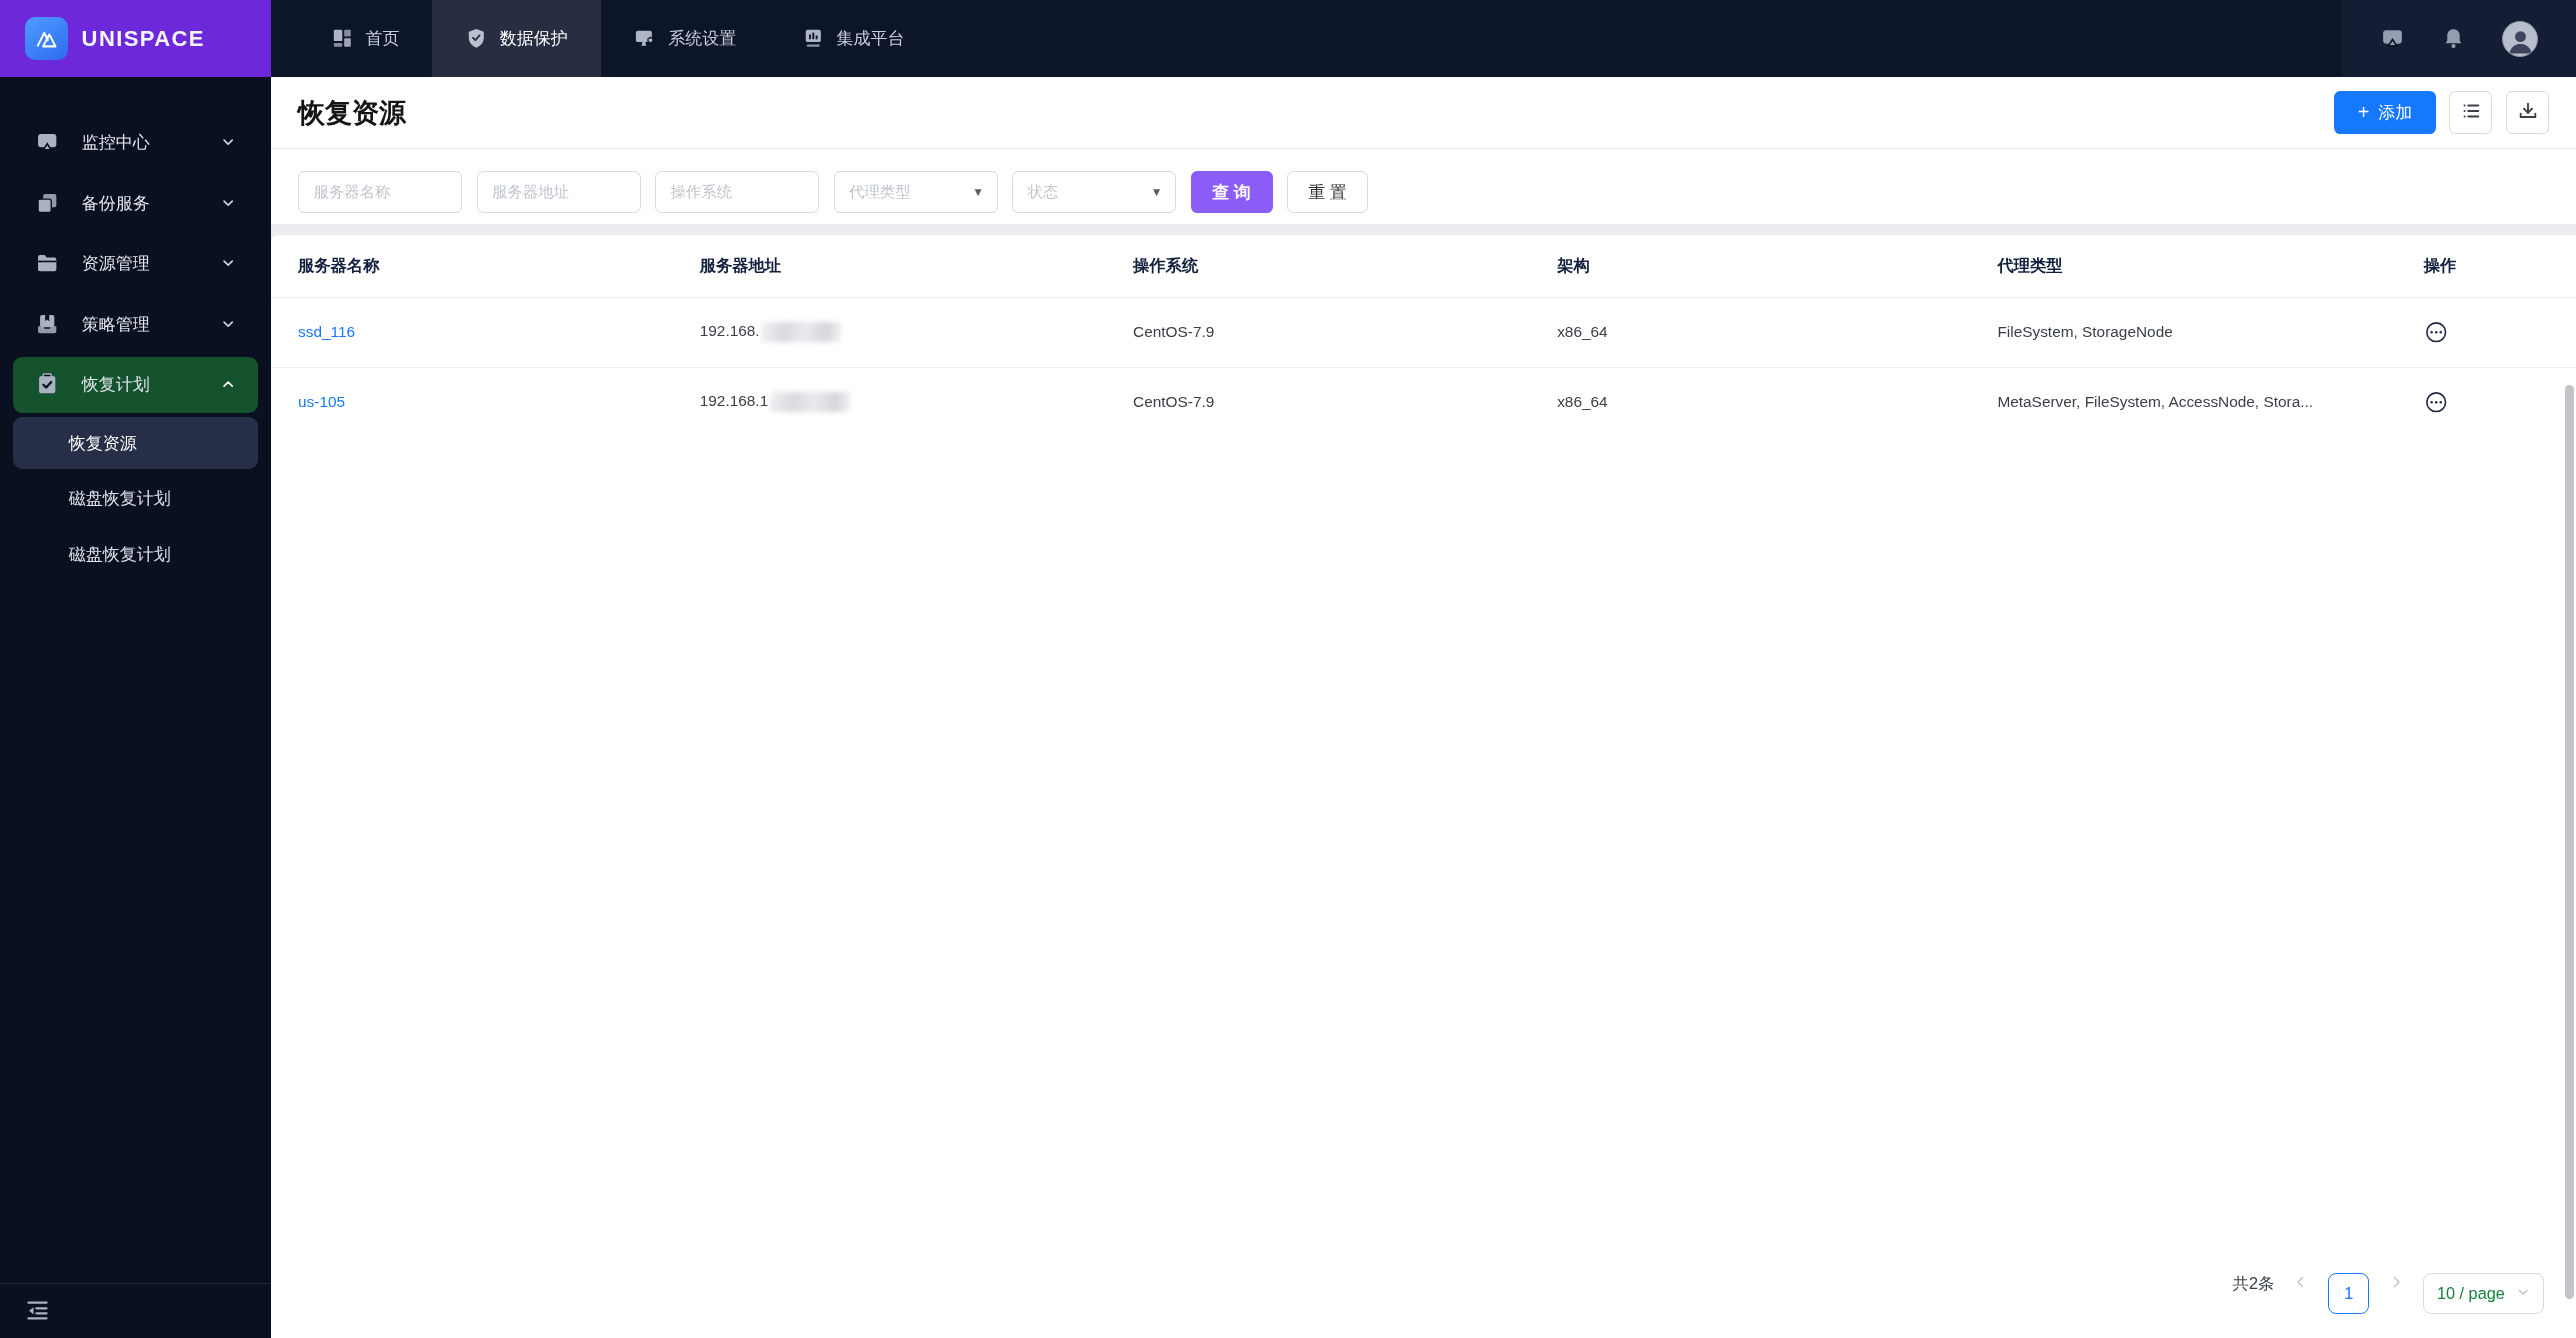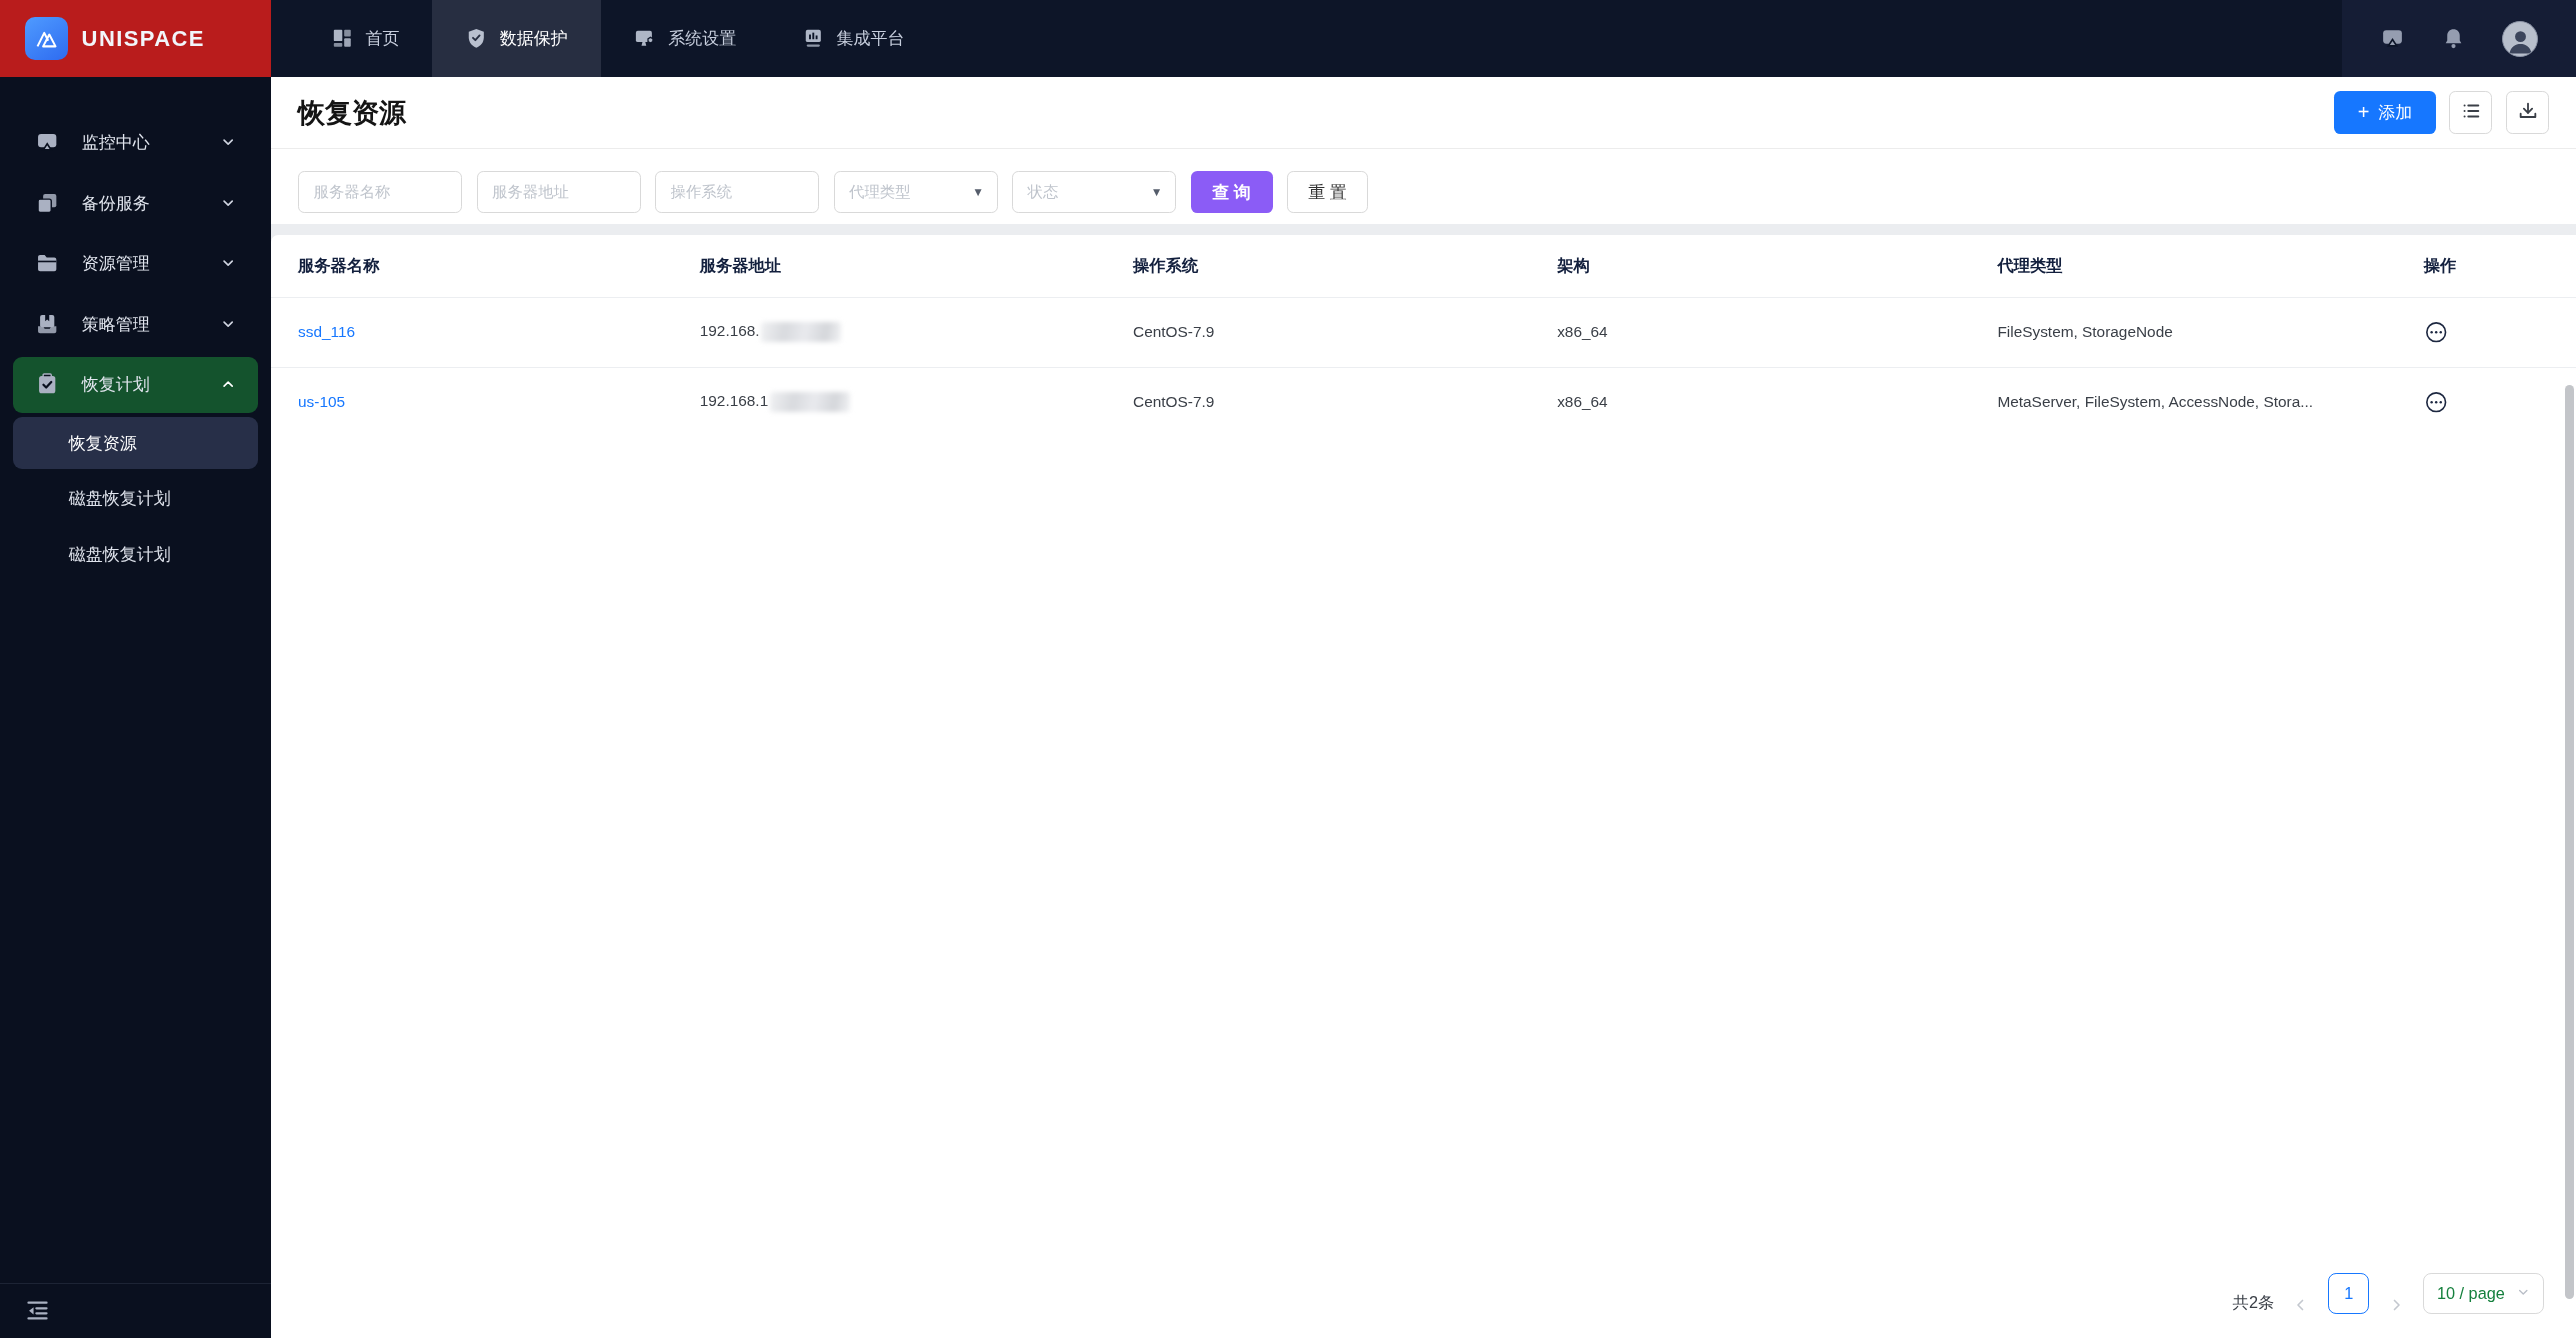--- a/index.html
+++ b/index.html
@@ -1,21 +1,21 @@
 <!DOCTYPE html>
 <html style="font-size:14.5px"><head>
 <meta charset="utf-8">
 <style>
   * { margin:0; padding:0; box-sizing:border-box; }
   html,body { width:2576px; height:1339px; overflow:hidden; font-family:"Liberation Sans","DejaVu Sans",sans-serif; }
   .root { position:relative; width:2576px; height:1339px; background:#ebedf0; }
 
   
   .topbar { position:absolute; top:0; left:0; width:2576px; height:77px; background:#0d1528; display:flex; align-items:stretch; z-index:30; }
-  .brand { width:271px; display:flex; align-items:center; padding-left:25px; gap:13.6px; background:#b91c1c; }
+  .brand { width:271px; display:flex; align-items:center; padding-left:25px; gap:13.6px; background:#6d28d9; }
   .logo-box { width:43px; height:43px; border-radius:10px; background:linear-gradient(145deg,#4f9bff,#2e6bf0); display:flex; align-items:center; justify-content:center; }
   .brand-name { color:#f2f5fa; font-size:22px; font-weight:700; letter-spacing:1.4px; }
   .nav-tabs { display:flex; align-items:stretch; margin-left:27px; }
   .nav-tab { display:flex; align-items:center; gap:11.8px; padding:0 33px; color:#c6cddc; font-size:17px; cursor:pointer; }
   .nav-tab .t-icon { display:flex; }
   .nav-tab.active { background:#272e41; color:#ffffff; }
   .topbar-right { margin-left:auto; height:100%; display:flex; align-items:center; gap:36px; padding:0 38px; background:#151d35; }
   .tb-icon { display:flex; cursor:pointer; }
   .avatar { width:36px; height:36px; border-radius:50%; background:#b8bfcc; display:flex; align-items:flex-end; justify-content:center; overflow:hidden; border:1.8px solid #8b93a6; cursor:pointer; }
 
@@ -55,21 +55,21 @@
   table.grid th { text-align:left; font-size:16.3px; font-weight:700; color:#121f3d; height:62px; padding:0; vertical-align:middle; }
   table.grid td { font-size:15.4px; color:#3a3f47; height:70px; padding:0; vertical-align:middle; border-top:0.9px solid #eceef1; }
   table.grid th:first-child, table.grid td:first-child { padding-left:27px; }
   .col-name{width:18.6%;} .col-addr{width:18.8%;} .col-os{width:18.4%;} .col-arch{width:19.1%;} .col-agent{width:18.5%;} .col-ops{width:6.6%;}
   a.row-link { color:#1677ff; text-decoration:none; cursor:pointer; }
   .redacted { display:inline-block; vertical-align:middle; width:80px; height:20px; margin-left:1.8px; border-radius:2.7px;
               background:linear-gradient(100deg,#f0f1f3 0%,#d8dade 30%,#e9eaee 55%,#d4d6da 80%,#f2f3f5 100%); filter:blur(2.7px); }
   .more-btn { display:flex; width:27px; cursor:pointer; }
 
   
-  .pagination { position:absolute; right:32px; bottom:25px; display:flex; align-items:flex-end; gap:18px; }
+  .pagination { position:absolute; right:32px; bottom:25px; display:flex; align-items:flex-start; gap:18px; }
   .pg-total { font-size:16.3px; color:#3a3f47; }
   .pg-arrow { display:flex; align-items:center; cursor:pointer; }
   .pg-page { width:41px; height:41px; border:1.4px solid #1677ff; border-radius:8.1px; color:#1677ff; font-size:16.3px; display:flex; align-items:center; justify-content:center; background:#fff; cursor:pointer; }
   .pg-size { height:41px; min-width:116px; border:0.9px solid #d9d9d9; border-radius:8.1px; background:#fff; display:flex; align-items:center; justify-content:center; gap:11px; font-size:16.3px; color:#15803d; padding:0 12.7px; cursor:pointer; }
   .pg-size .sel-caret { color:#b9bec7; font-size:12.7px; }
 
   
   .v-scrollbar { position:absolute; top:163px; right:1.8px; width:9px; bottom:5.4px; background:transparent; z-index:40; }
   .v-thumb { position:absolute; top:222px; width:9px; height:914px; background:#c3c5c9; border-radius:5.4px; }
 </style>

